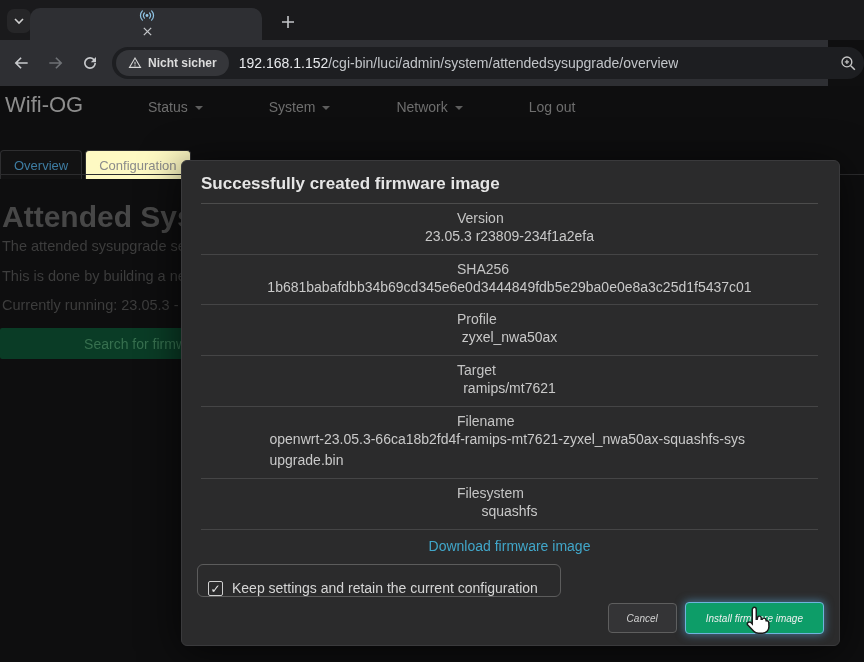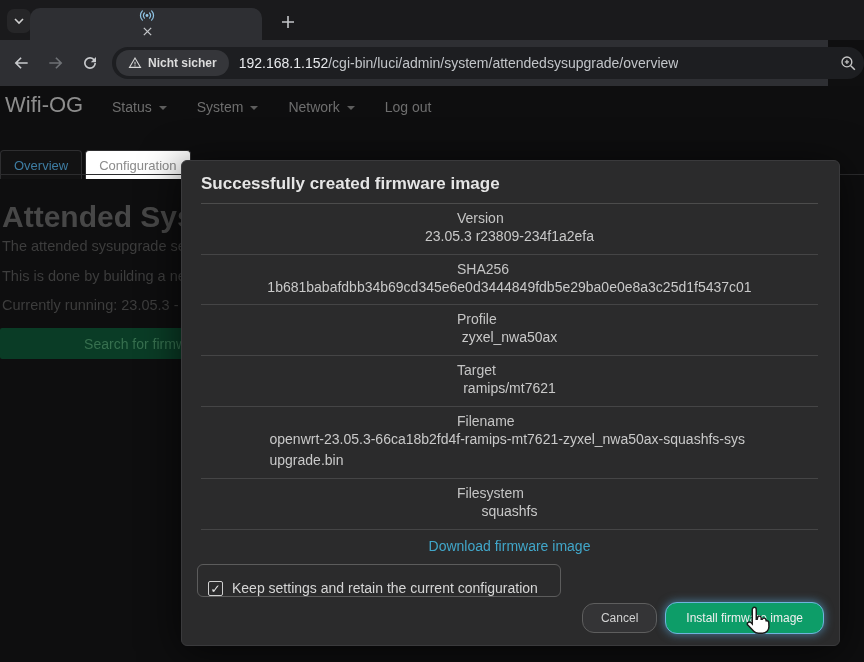--- a/index.html
+++ b/index.html
@@ -30,28 +30,28 @@
   .url { margin-left:10px; font-size:14px; white-space:nowrap; overflow:hidden; }
   .url .host { color:#e8eaed; }
   .url .path { color:#c2c5c9; }
   .omniright { position:absolute; right:6px; top:7px; display:flex; }
 
   
   .page { position:absolute; left:0; top:86px; width:864px; height:576px; background:#0e0e0f; }
   .brand { position:absolute; left:5px; top:6px; font-size:22px; color:#8d8d8d; white-space:nowrap; }
   .mainnav { position:absolute; left:112px; top:13px; display:flex; gap:30px; }
   .mainnav .item { font-size:14px; color:#6e6e6e; display:flex; align-items:center; gap:7px;
-                   white-space:nowrap; }
+                   white-space:nowrap;margin-left:36px; }
   .caret { width:0; height:0; border-left:4px solid transparent; border-right:4px solid transparent;
            border-top:4px solid #5d5d5d; margin-top:2px; }
   .luci-tabs { position:absolute; left:0; top:64px; height:24px; display:flex; gap:3px; }
   .ltab { height:24px; display:inline-flex; align-items:center; padding:14px 13px; font-size:13px;
           border:1px solid #2e2e30; border-bottom:none; border-radius:4px 4px 0 0; }
   .ltab.active { color:#3e7da3; background:#121213; }
-  .ltab.idle { color:#8b8b8b; background:#ffffff;text-align:center; }
+  .ltab.idle { color:#8b8b8b; background:#fef9c3;text-align:center; }
   .tabline { position:absolute; left:0; top:88px; width:864px; height:1px; background:#2c2c2e; }
   .h1 { position:absolute; left:2px; top:114px; font-size:30px; font-weight:600; color:#474747;
         white-space:nowrap; }
   .ptext { position:absolute; left:2px; font-size:14.5px; color:#3d3d3d; white-space:nowrap; }
   .searchbtn { position:absolute; left:0; top:242px; width:330px; height:31px; background:#0a3c26;
                border:none; border-radius:2px; color:#37704f; font-size:14px;
                font-family:inherit; text-align:center; }
 
   
   .modal { position:absolute; left:181px; top:160px; width:659px; height:486px; background:#2b2b2c;
@@ -67,21 +67,21 @@
   .dlink { font-size:14px; color:#41a6c9; text-decoration:none; cursor:pointer; }
   .keepbox { position:absolute; left:15px; top:403px; width:364px; height:33px;
              border:1px solid #5c5c5c; border-radius:6px; display:flex; align-items:flex-end;
              gap:9px; padding:0 10px; }
   .cb { width:15px; height:15px; border:1.5px solid #cfcfcf; border-radius:2px; background:#2b2b2c;
         display:flex; align-items:center; justify-content:center; font-size:12px; color:#e9e9e9;
         line-height:1; }
   .cb.checked::after { content:"✓"; }
   .keepbox .klabel { font-size:14px; color:#d6d6d6; white-space:nowrap; }
   .btnrow { position:absolute; right:15px; top:441px; display:flex; gap:8px; align-items:center; }
-  .btn { font-family:inherit; font-size:12px; border-radius:12px; cursor:pointer; }
+  .btn { font-family:inherit; font-size:10px; border-radius:4px; cursor:pointer;font-style:italic; }
   .btn.cancel { height:30px; padding:0 18px; background:#343436; border:1px solid #5e5e5e;
                 color:#d2d2d2; }
   .btn.install { height:32px; padding:0 20px; background:#0d9d68; border:1px solid #6fb3dd;
                  color:#efefef; box-shadow:0 0 8px 1px rgba(95,175,225,.55); }
 
   .cursor { position:absolute; left:740px; top:606px; width:32px; height:32px; z-index:50;
             pointer-events:none; }
   svg { display:block; }
 </style>
 </head>

